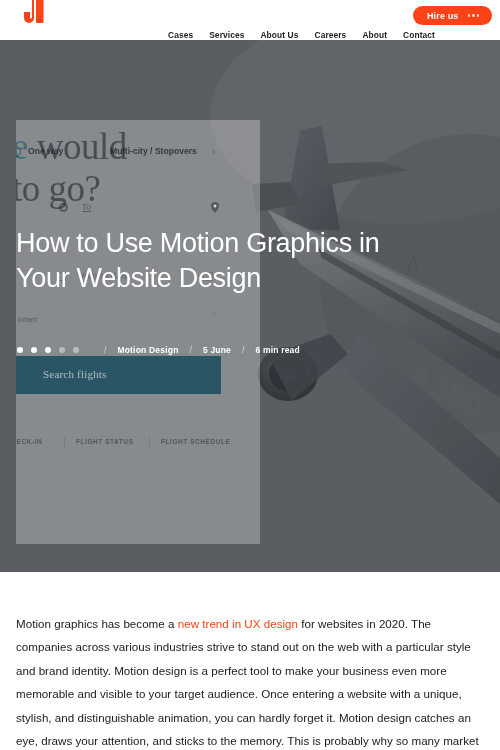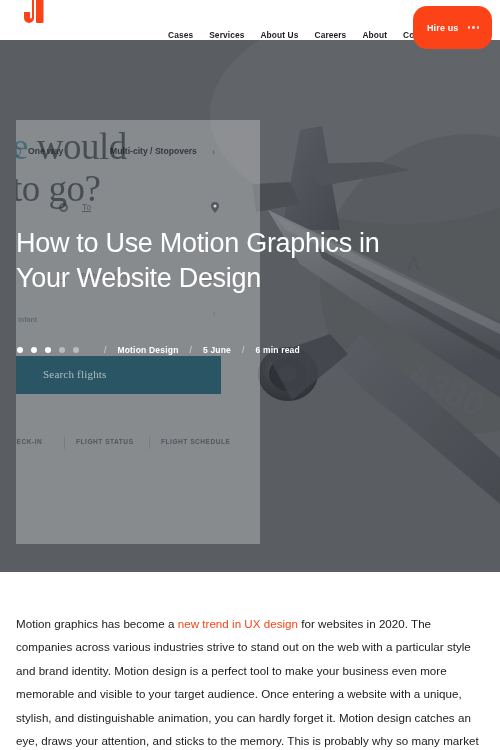--- a/index.html
+++ b/index.html
@@ -59,21 +59,21 @@
     color: #1d1d1f;
     letter-spacing: 0.1px;
     white-space: nowrap;
     cursor: pointer;
   }
 
   .hire-btn {
     position: absolute;
     right: 8px;
     top: 6px;
-    height: 43px;
+    height: 19px;
     padding: 0 13px 0 14px;
     border-radius: 14px;
     background: #fc4318;
     display: flex;
     align-items: center;
     gap: 9px;
     cursor: pointer;
     border: none;
     justify-content: flex-end;
   }

